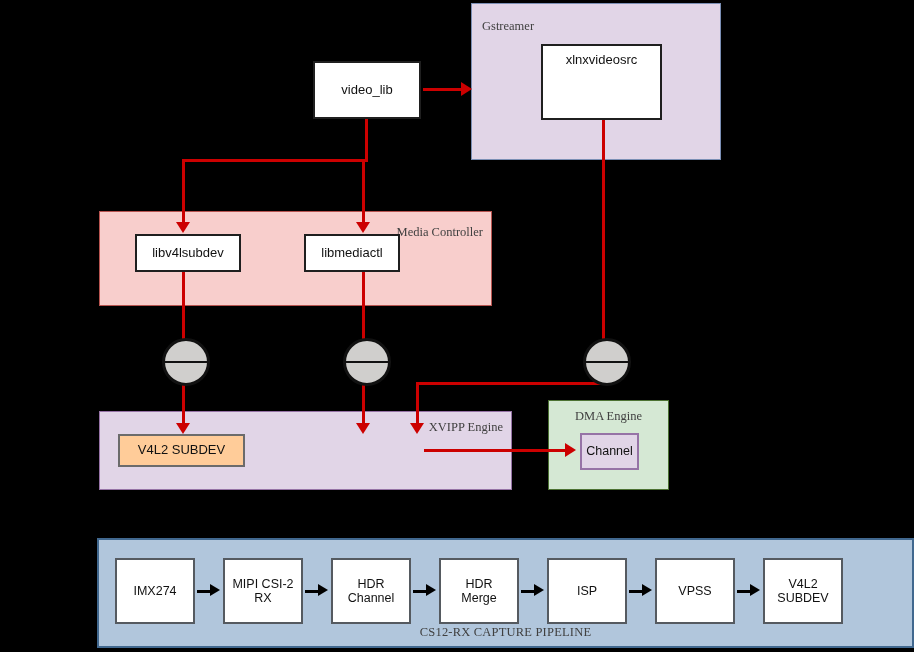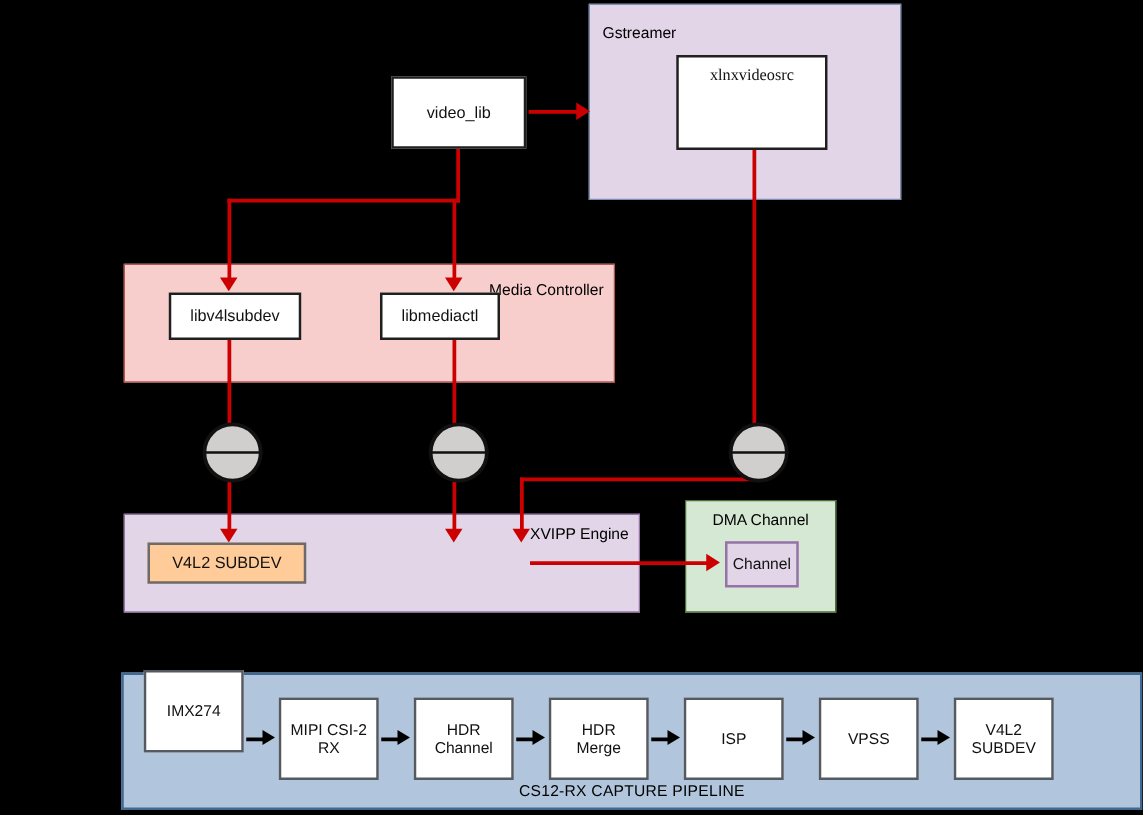--- a/index.html
+++ b/index.html
@@ -17,23 +17,23 @@
   }
   .abs { position: absolute; box-sizing: border-box; }
 
   
   .region {
     border: 1px solid rgba(0,0,0,.45);
   }
   .region-label {
     position: absolute;
     font-size: 12.5px;
-    color: #000000;
+    color: #404040;
     white-space: nowrap;
-    font-family: Liberation Sans, sans-serif;
+    font-family: Liberation Serif, serif;
   }
 
   #gstreamer-region {
     left: 471px; top: 3px; width: 250px; height: 157px;
     background: #e1d5e7;
     border: 1px solid #7b8fb5;
   }
   #gstreamer-region .region-label { left: 10px; top: 15px; }
 
   #mediactrl-region {
@@ -80,21 +80,21 @@
     font-size: 13px;
     color: #111111;
     line-height: 1.15;
   }
 
   #video-lib { left: 313px; top: 61px;  width: 108px; height: 58px; }
   #xlnxvideosrc {
     left: 541px; top: 44px; width: 121px; height: 76px;
     display: block; padding-top: 7px;
   }
-  #xlnxvideosrc .title { font-size: 13px; text-align: center; font-family: Liberation Serif, serif; }
+  #xlnxvideosrc .title { font-size: 13px; text-align: center; }
   #v4l2src {
     left: 19px; top: 24px; width: 100px; height: 44px;
     position: absolute;
   }
   #libv4lsubdev { left: 135px; top: 234px; width: 106px; height: 38px; }
   #libmediactl  { left: 304px; top: 234px; width: 96px;  height: 38px; }
 
   #v4l2-subdev-box {
     left: 118px; top: 434px; width: 127px; height: 33px;
     background: #ffcc99; border: 2px solid #6b6b6b; font-size: 13px;
@@ -170,21 +170,21 @@
 
   <div class="abs region" id="mediactrl-region">
     <span class="region-label">Media Controller</span>
   </div>
 
   <div class="abs region" id="xvipp-region">
     <span class="region-label">XVIPP Engine</span>
   </div>
 
   <div class="abs region" id="dmaengine-region">
-    <span class="region-label">DMA Channel</span>
+    <span class="region-label">DMA Engine</span>
   </div>
 
   <div class="abs region" id="pipeline-region">
     <span class="region-label">CS12-RX CAPTURE PIPELINE</span>
   </div>
 
   <div class="abs ln ln-h" style="left:423px; top:88px; width:45px;"></div>
   <div class="arrow-right" style="left:461px; top:82px;"></div>
 
   <div class="abs ln ln-v" style="left:365px; top:119px; height:43px;"></div>
@@ -234,21 +234,21 @@
   <div class="abs node" id="v4l2-subdev-box">
     <span>V4L2 SUBDEV</span>
   </div>
 
 
   <div class="abs node" id="channel-box">
     <span>Channel</span>
   </div>
 
   <div id="pipeline-stages">
-      <div class="abs node pipe-node" style="left: 115px; top: 536px;">
+      <div class="abs node pipe-node" style="left: 115px; top: 558px;">
         <span>IMX274</span>
       </div>
       <div class="abs ln ln-h ln-black" style="left: 197px; top: 590px; width: 14px;"></div>
       <div class="arrow-right black" style="left: 210px; top: 584px;"></div>
       <div class="abs node pipe-node" style="left: 223px; top: 558px;">
         <span>
           <div>MIPI CSI-2</div>
           <div>RX</div>
         </span>
       </div>

